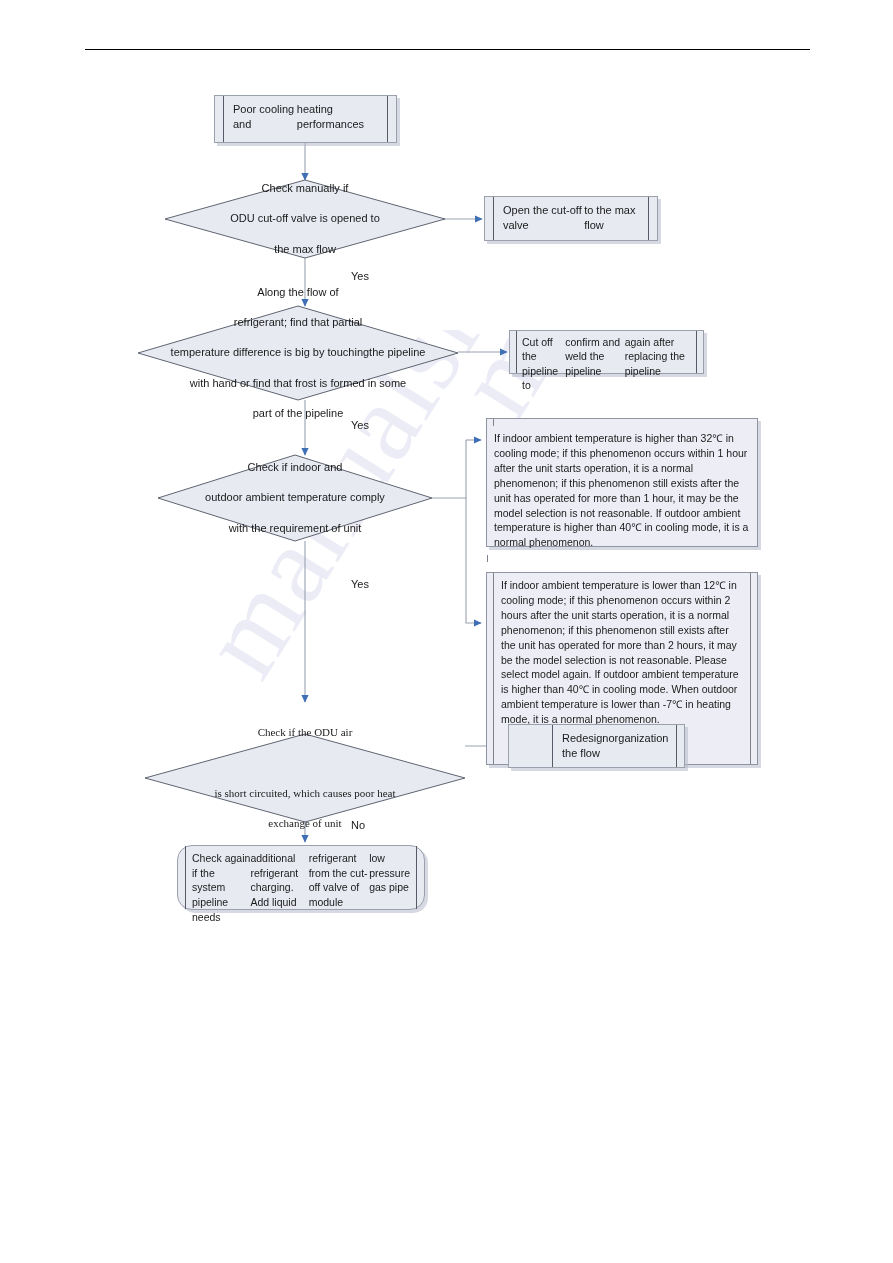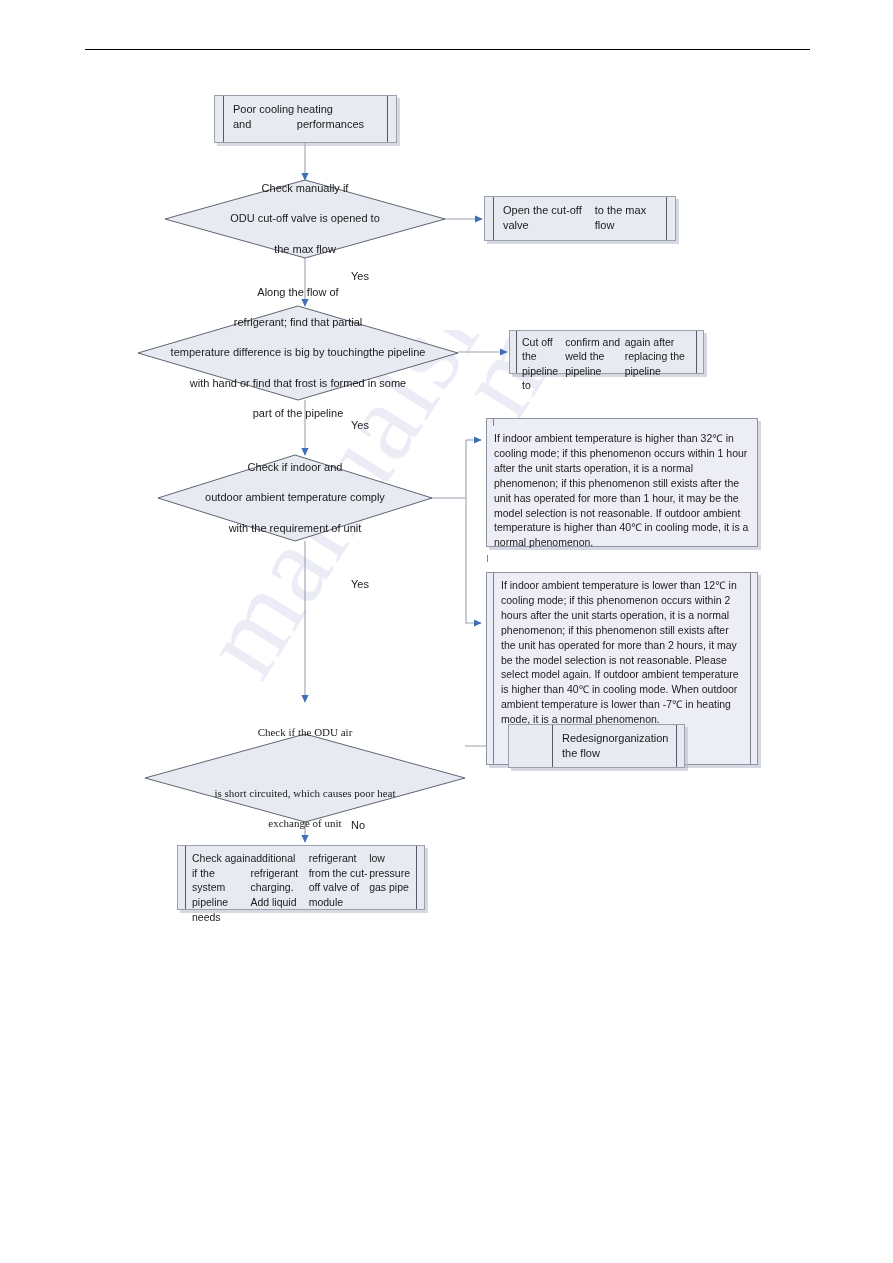--- a/index.html
+++ b/index.html
@@ -204,21 +204,21 @@
     <span>
       <span>Check manually if</span><br>
       <span>ODU cut-off valve is opened to</span><br>
       <span>the max flow</span>
     </span>
   </div>
 </div>
 <div class="edge-label" style="left:452px; top:203px;">No</div>
 <div class="edge-label" style="left:311px; top:270px;">Yes</div>
 
-<div class="node procbox" style="left:484px; top:196px; width:192px; height:45px;">
+<div class="node procbox" style="left:484px; top:196px; width:174px; height:45px;">
   <div class="bar"></div>
   <div class="inner">
     <div>Open the cut-off valve</div>
     <div>to the max flow</div>
   </div>
   <div class="bar right"></div>
 </div>
 
 <div class="diamond" style="left:138px; top:306px; width:320px; height:94px;">
   <svg width="320" height="94">
@@ -296,21 +296,21 @@
 
 <div class="node procbox" style="left:508px; top:724px; width:177px; height:44px;padding-left:35px;">
   <div class="bar"></div>
   <div class="inner">
     <div>Redesign the flow</div>
     <div>organization</div>
   </div>
   <div class="bar right"></div>
 </div>
 
-<div class="node procbox" style="left:177px; top:845px; width:248px; height:65px;">
+<div class="node procbox" style="left:177px; top:845px; width:248px; height:65px;border-radius:15px;">
   <div class="bar" style="width:8px;flex:0 0 8px;"></div>
   <div class="inner" style="padding:5px 6px;font-size:10.5px;line-height:1.4;">
     <div>Check again if the system pipeline needs</div>
     <div>additional refrigerant charging. Add liquid</div>
     <div>refrigerant from the cut-off valve of module</div>
     <div>low pressure gas pipe</div>
   </div>
   <div class="bar right" style="width:8px;flex:0 0 8px;"></div>
 </div>
 

